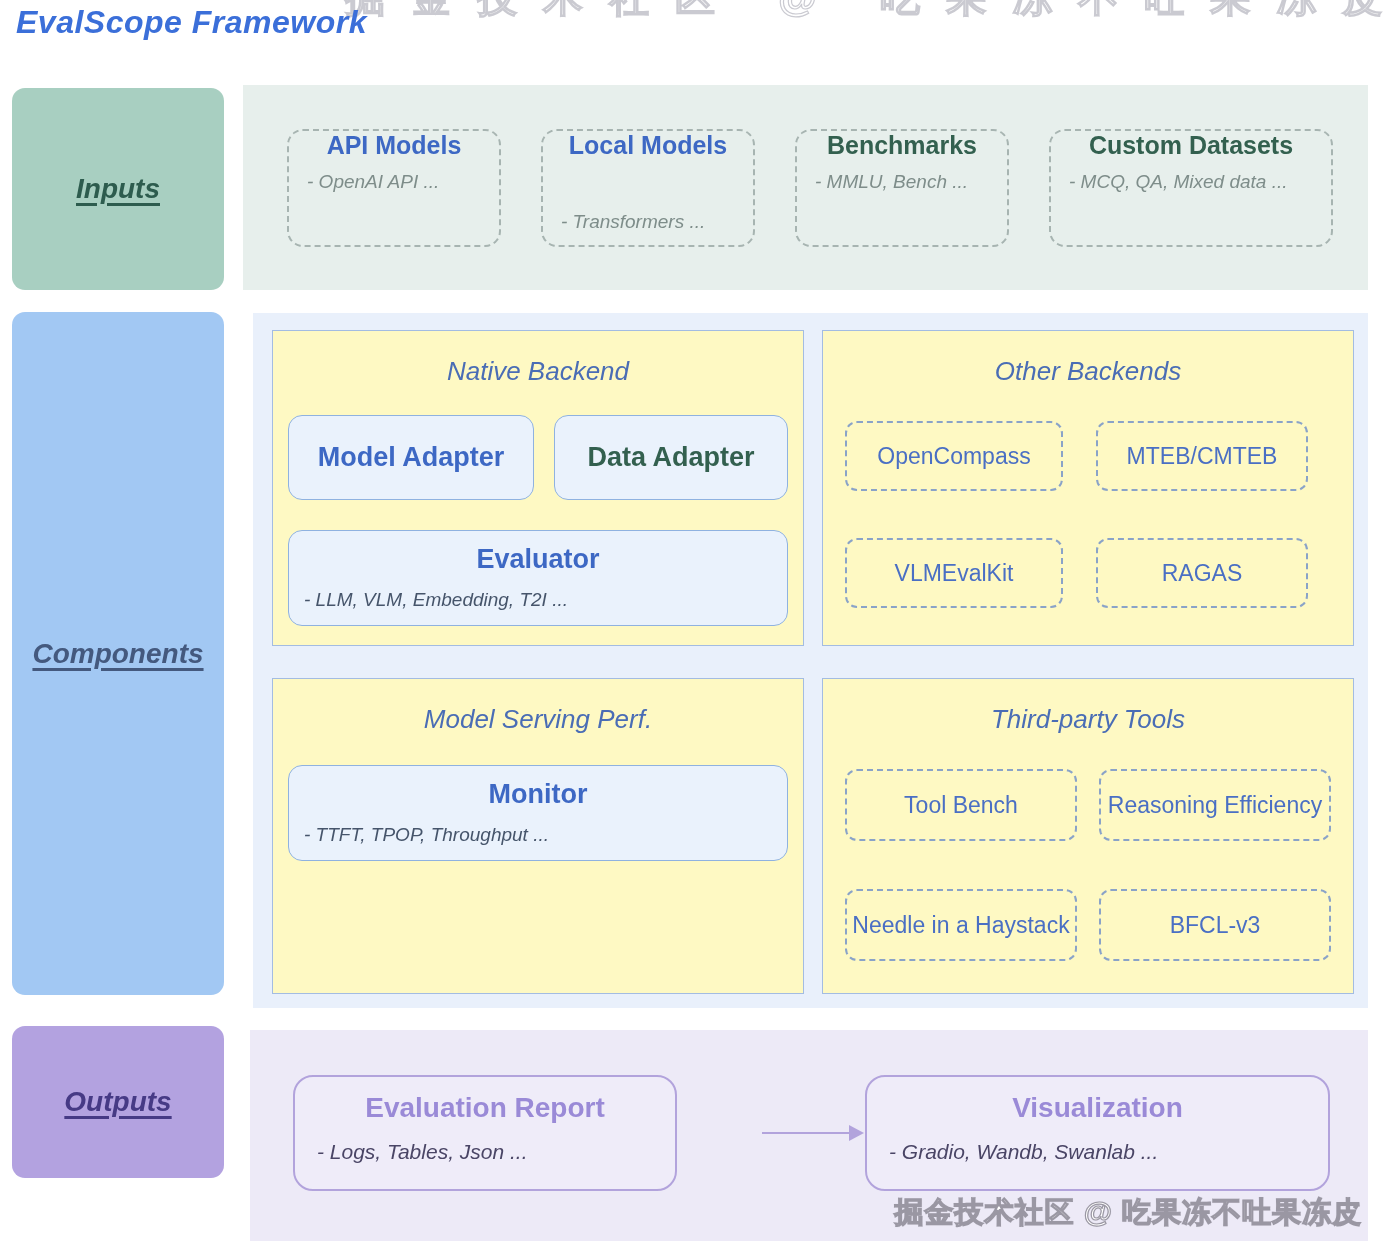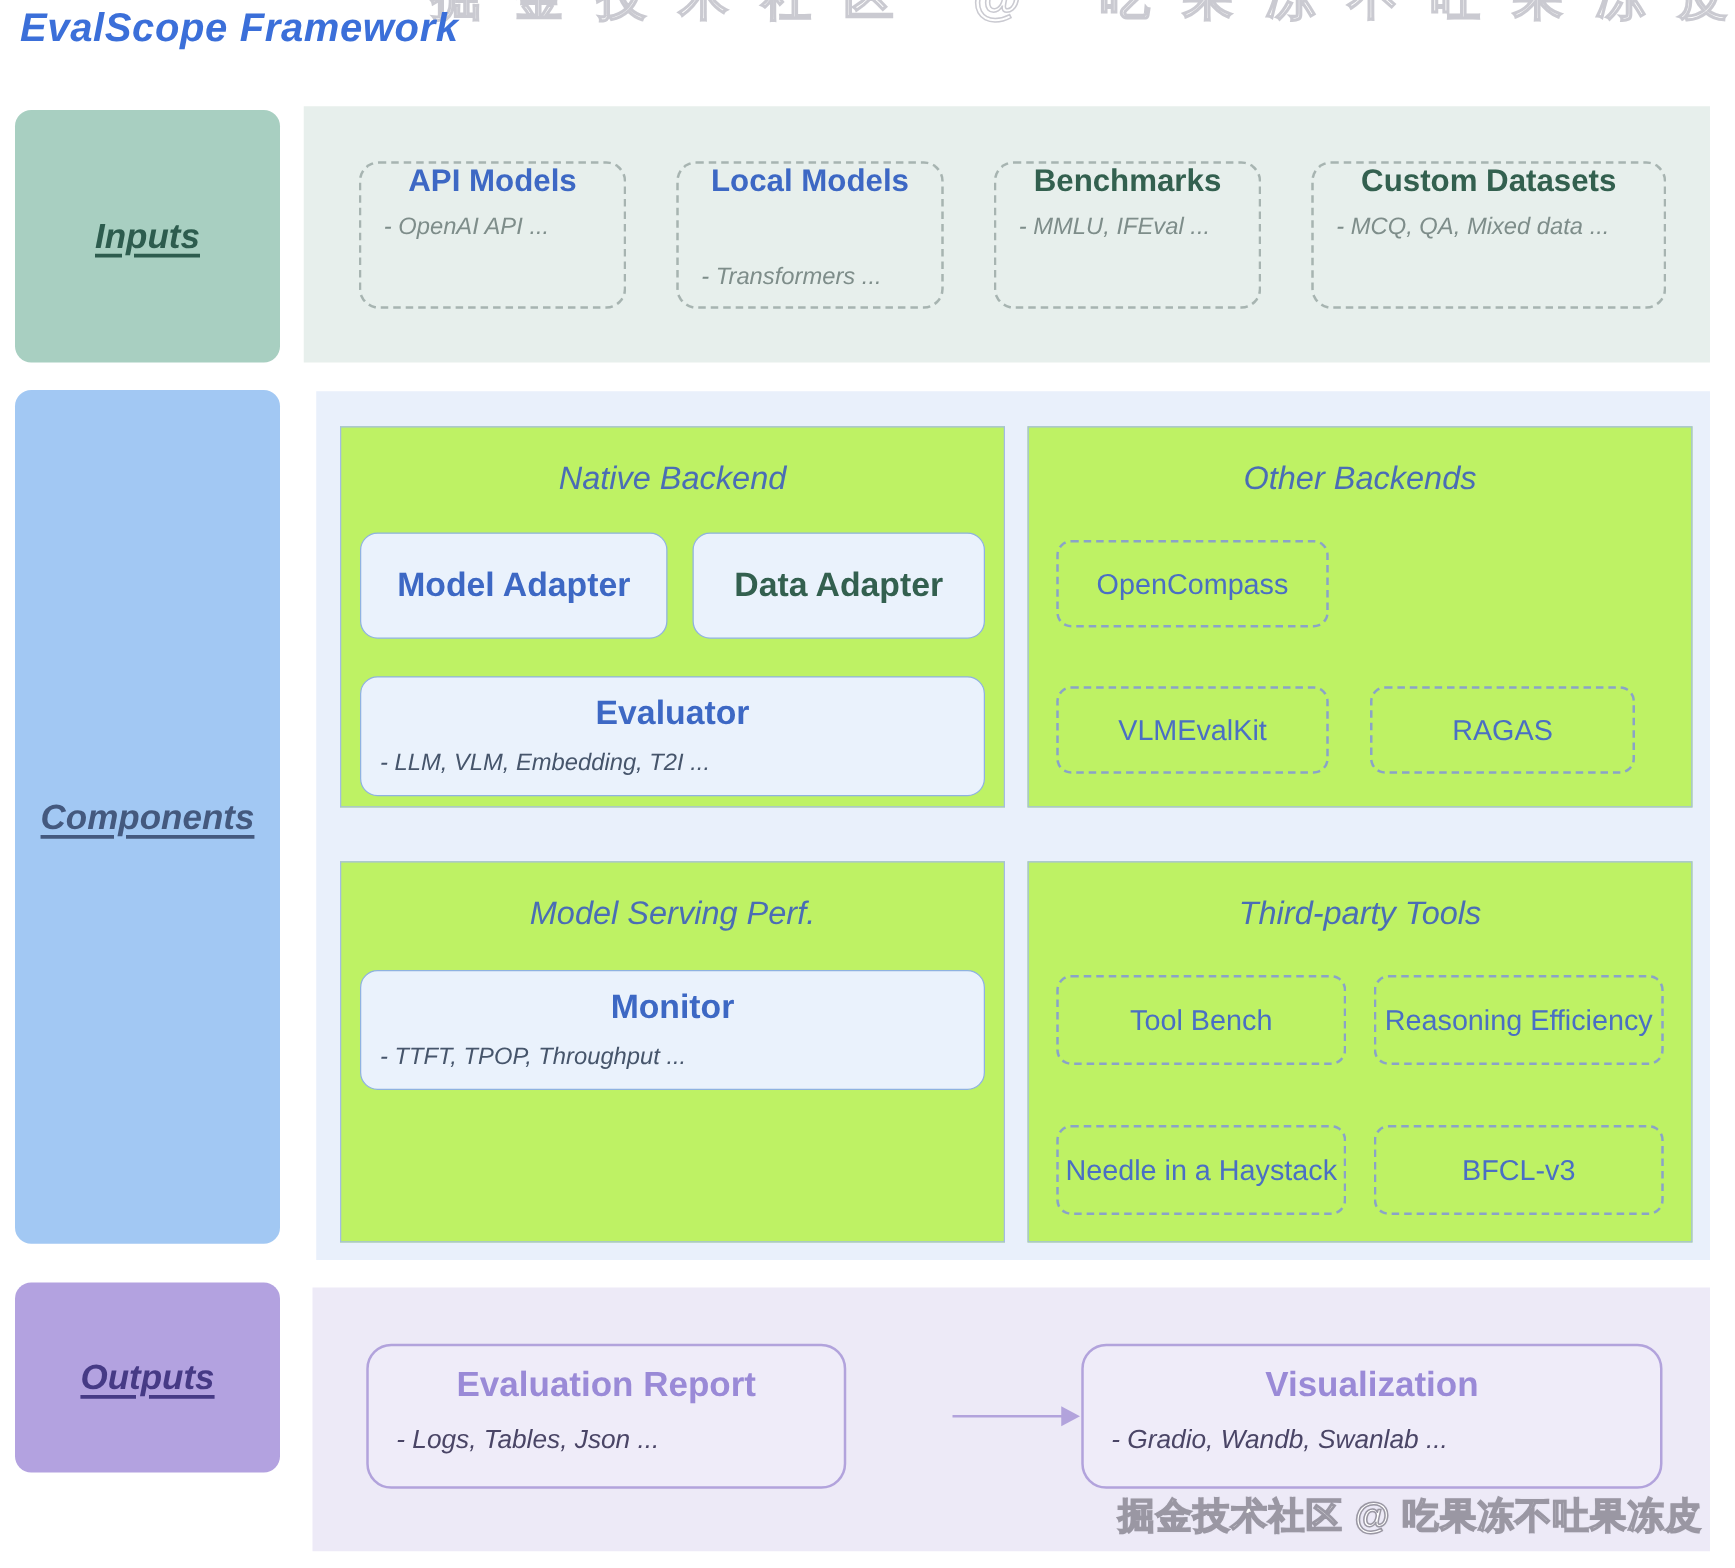--- a/index.html
+++ b/index.html
@@ -51,21 +51,21 @@
   .input-sub{font-size:19px;font-style:italic;color:#7e8d8a;margin-top:11px;text-align:left;}
 
   
   .components-panel{
     position:absolute;left:253px;top:313px;width:1115px;height:695px;
     background:#e9f0fb;box-sizing:border-box;
     display:grid;grid-template-columns:532px 532px;grid-template-rows:316px 316px;
     column-gap:18px;row-gap:32px;padding:17px 0 0 19px;
   }
   .subpanel{
-    background:#bef264;border:1.5px solid #a3bce2;box-sizing:border-box;margin-top:11px;
+    background:#fef9c3;border:1.5px solid #a3bce2;box-sizing:border-box;
   }
   .subpanel-title{
     text-align:center;font-size:26px;font-style:italic;color:#4a6db5;margin-top:25px;
   }
   .box-row{display:flex;padding:0 15px;gap:20px;margin-top:28px;}
   .solid-box{
     background:#eaf2fc;border:1.5px solid #8fb2e0;border-radius:14px;height:85px;
     box-sizing:border-box;display:flex;align-items:center;justify-content:center;
     font-size:27px;font-weight:bold;
   }
@@ -134,21 +134,21 @@
   <div class="input-box">
     <div class="input-title accent-blue">API Models</div>
     <div class="input-sub">- OpenAI API ...</div>
   </div>
   <div class="input-box">
     <div class="input-title accent-blue">Local Models</div>
     <div class="input-sub">- Transformers ...</div>
   </div>
   <div class="input-box">
     <div class="input-title accent-green">Benchmarks</div>
-    <div class="input-sub">- MMLU, IFEval ...</div>
+    <div class="input-sub">- MMLU, Bench ...</div>
   </div>
   <div class="input-box">
     <div class="input-title accent-green">Custom Datasets</div>
     <div class="input-sub">- MCQ, QA, Mixed data ...</div>
   </div>
 </div>
 
 <div class="side-label components-label">
   <span>Components</span>
 </div>
@@ -163,20 +163,21 @@
     <div class="wide-box">
       <div class="wb-title accent-blue">Evaluator</div>
       <div class="wb-sub">- LLM, VLM, Embedding, T2I ...</div>
     </div>
   </div>
 
   <div class="subpanel ob">
     <div class="subpanel-title">Other Backends</div>
     <div class="dash-row">
       <div class="dash-box a">OpenCompass</div>
+      <div class="dash-box b">MTEB/CMTEB</div>
     </div>
     <div class="dash-row second">
       <div class="dash-box a">VLMEvalKit</div>
       <div class="dash-box b">RAGAS</div>
     </div>
   </div>
 
   <div class="subpanel">
     <div class="subpanel-title">Model  Serving Perf.</div>
     <div class="wide-box">

